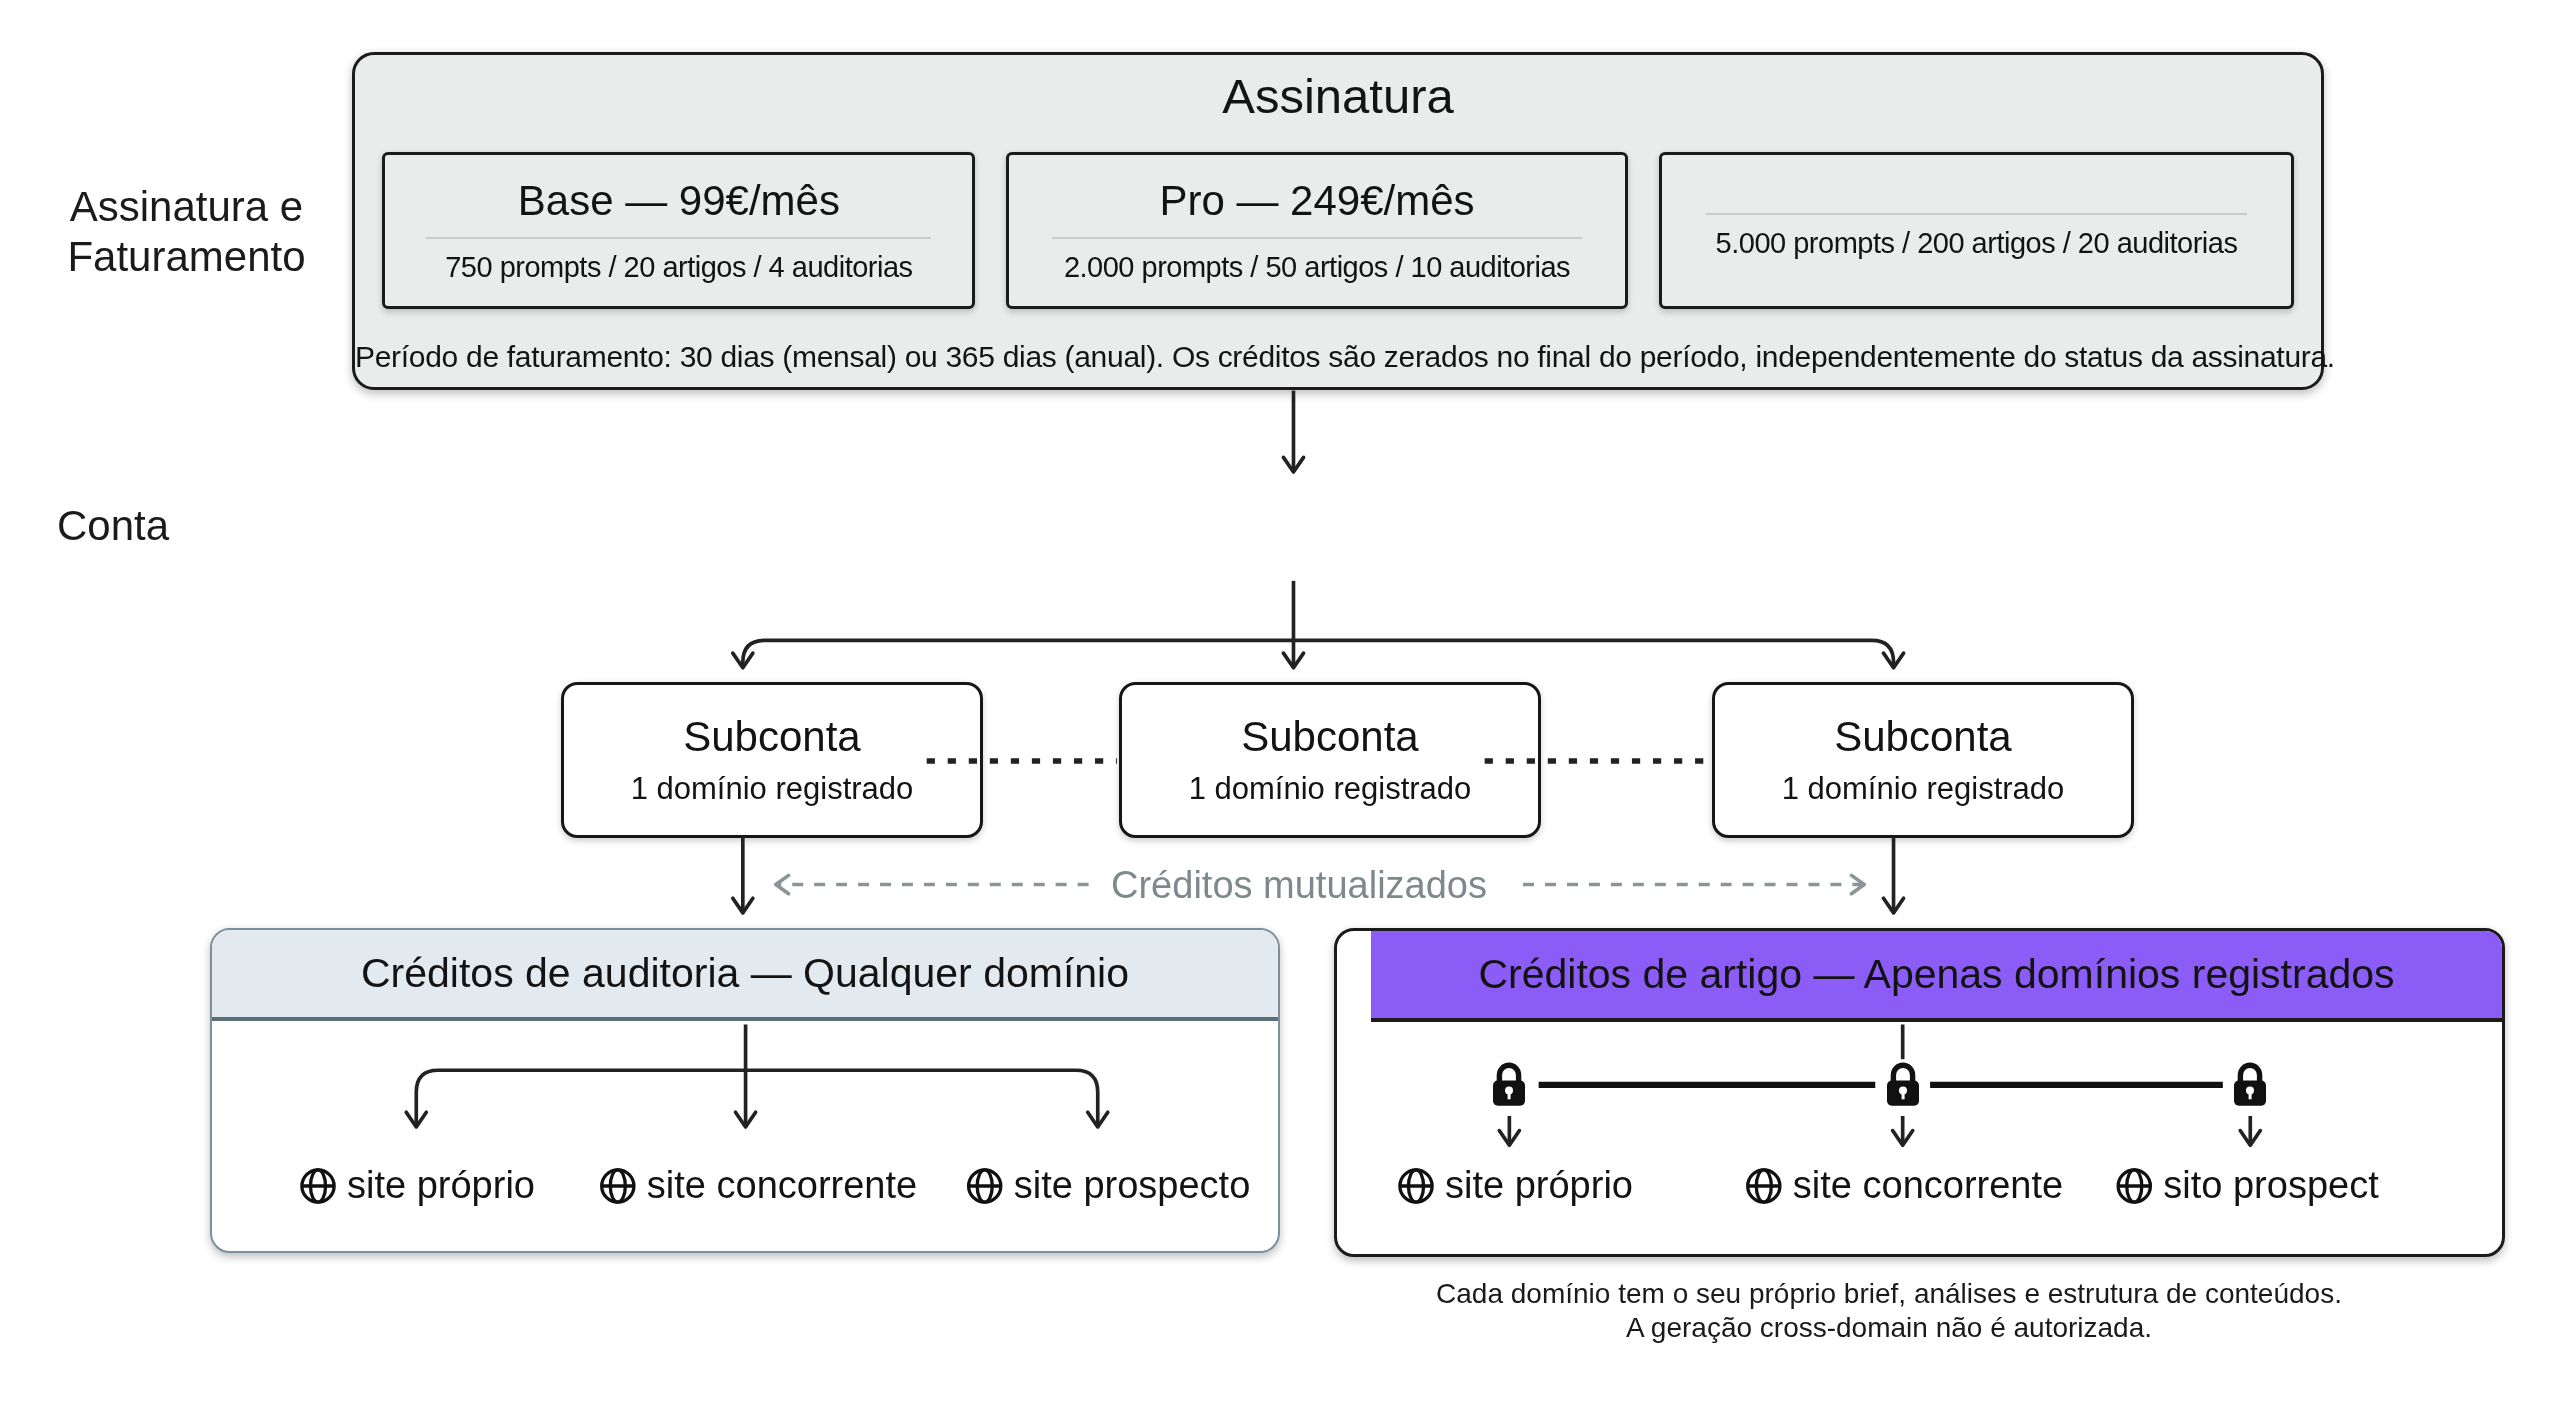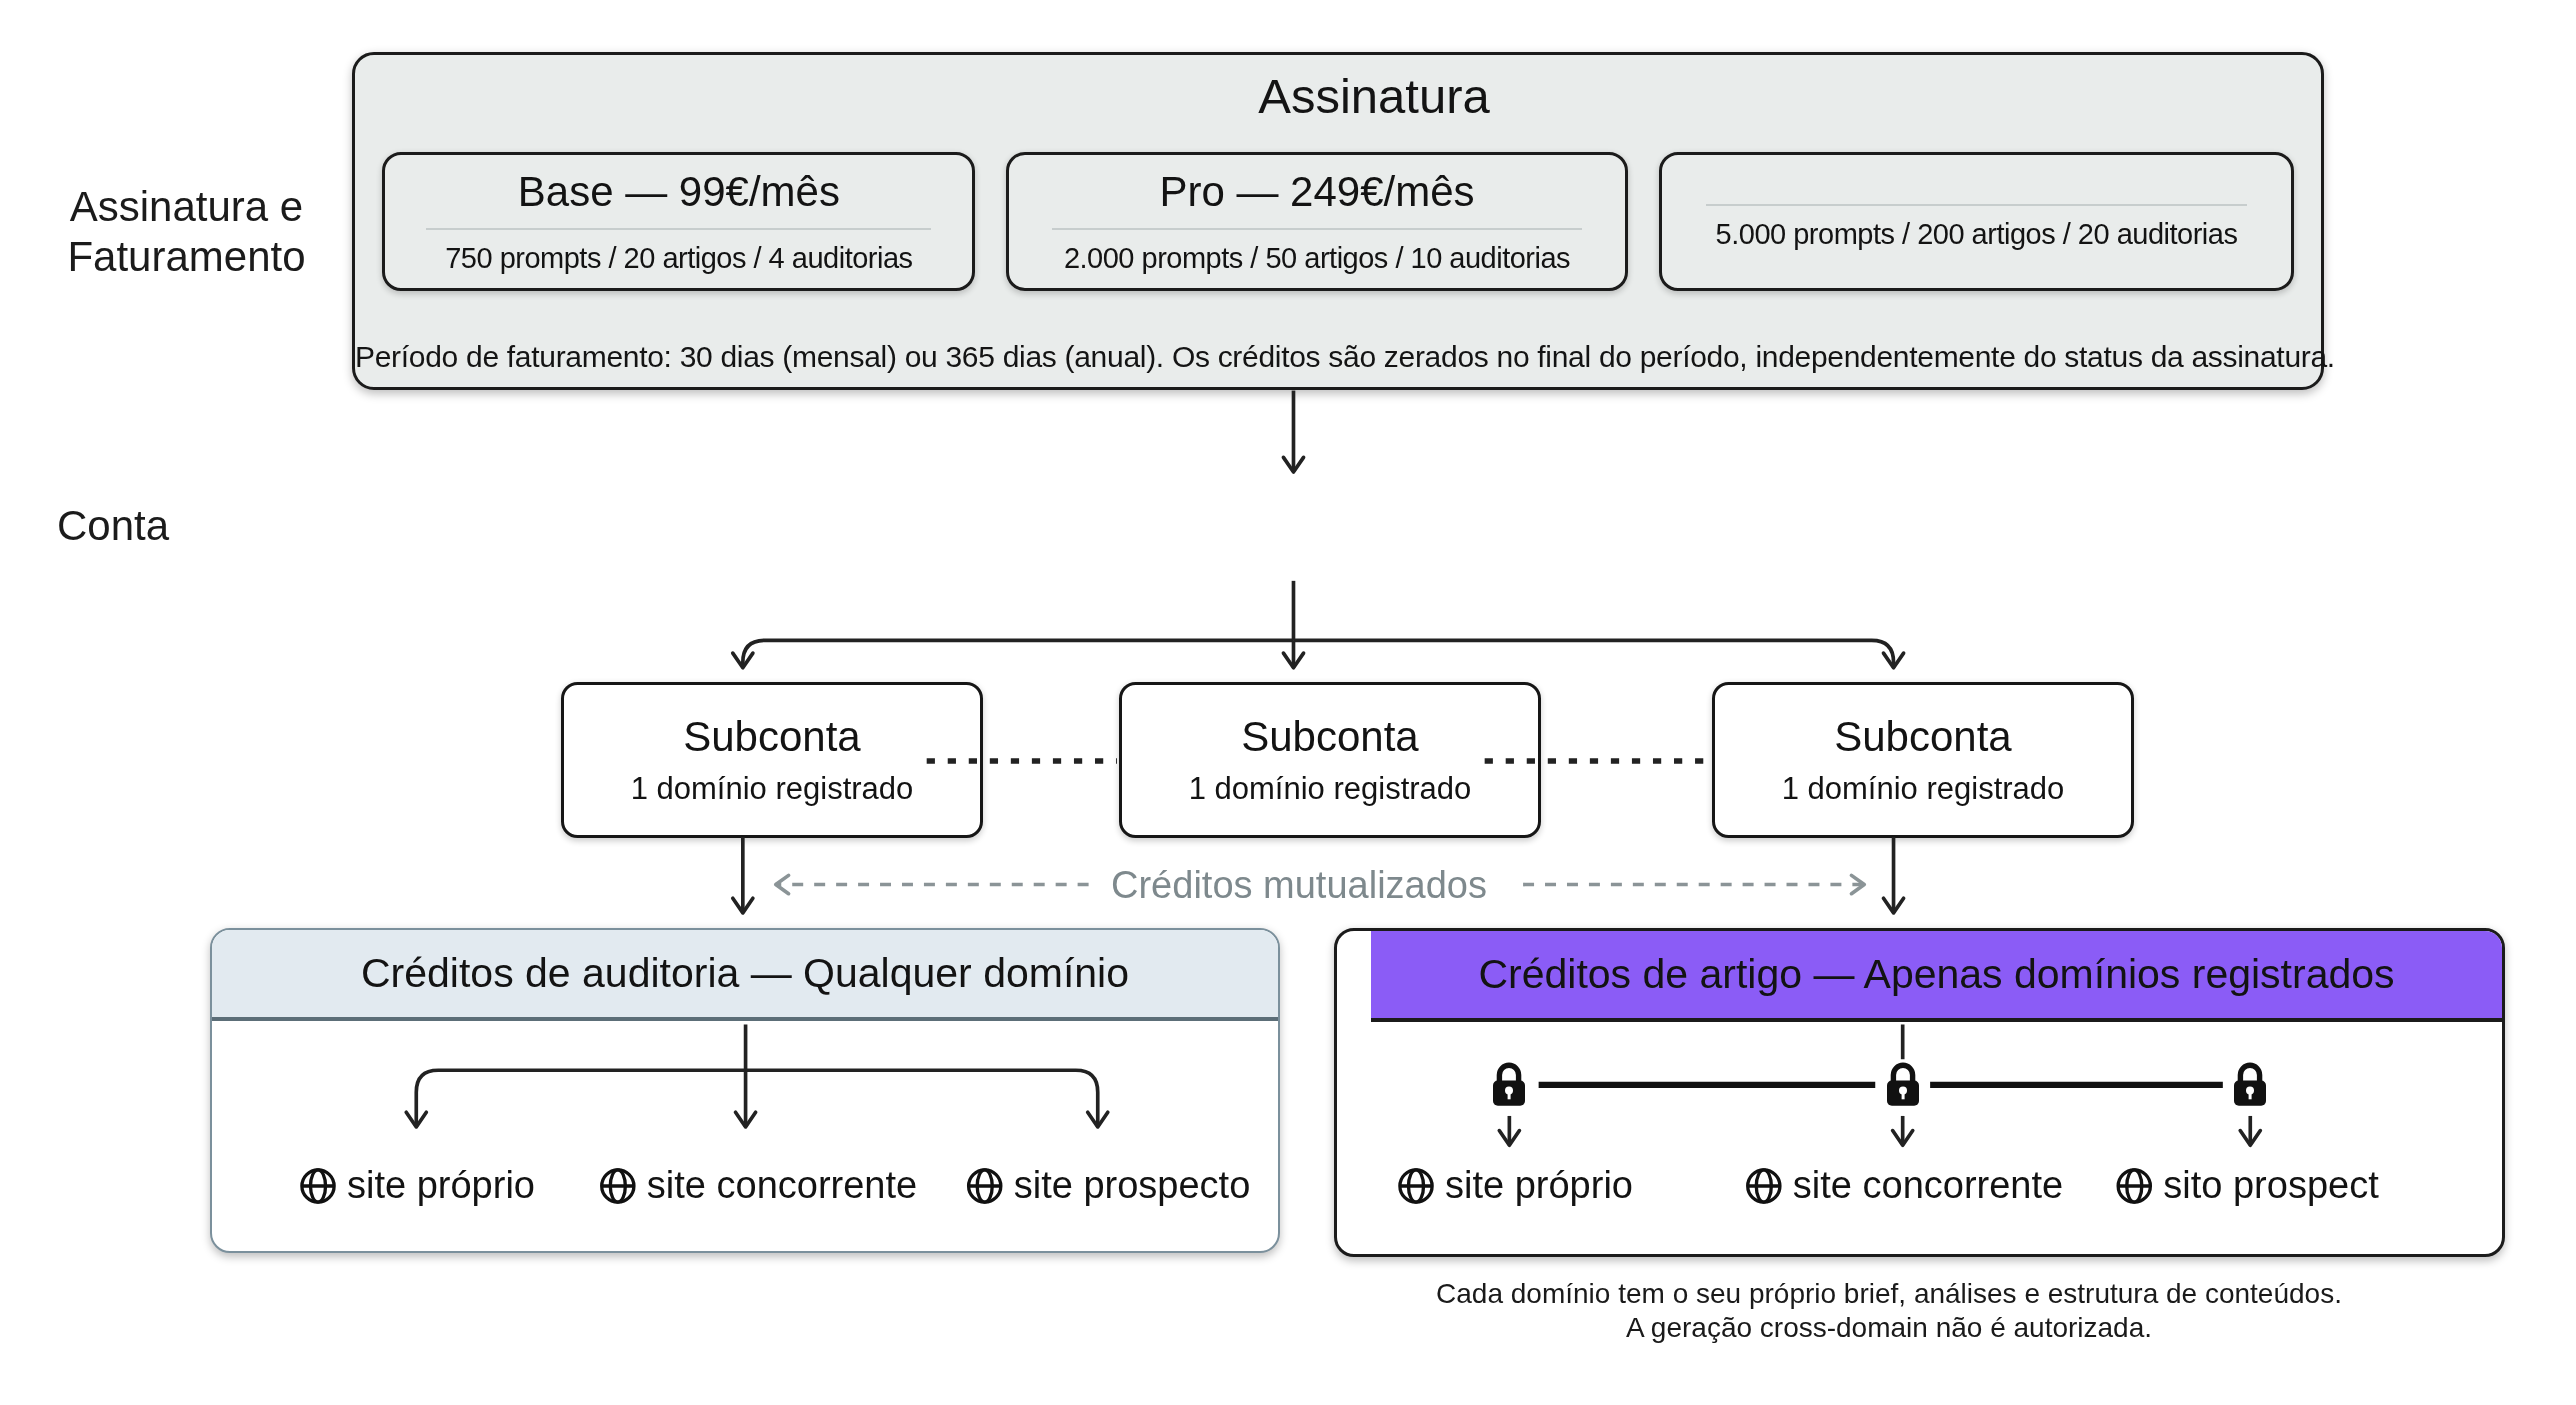--- a/index.html
+++ b/index.html
@@ -11,23 +11,23 @@
   .side-label{position:absolute;font-size:42px;line-height:1.18;color:#1b1b1b;}
   #lbl-billing{left:33px;top:182px;width:307px;text-align:center;}
   #lbl-conta{left:57px;top:501px;}
 
   
   #subscription-box{
     position:absolute;left:352px;top:52px;width:1972px;height:338px;
     background:#e9eceb;border:3.7px solid #1b1b1b;border-radius:22px;
     box-shadow:0 3.7px 9.1px rgba(0,0,0,.25);box-sizing:border-box;z-index:1;
   }
-  .big-title{position:absolute;top:12.8px;left:0;width:100%;text-align:center;font-size:49px;color:#141414;padding-left:36px;}
+  .big-title{position:absolute;top:12.8px;left:0;width:100%;text-align:center;font-size:49px;color:#141414;}
   .plan{
-    position:absolute;top:97px;height:139px;background:#e9eceb;border:3.7px solid #1b1b1b;border-radius:19px;
+    position:absolute;top:97px;height:157px;background:#e9eceb;border:3.7px solid #1b1b1b;border-radius:6px;
     box-sizing:border-box;display:flex;flex-direction:column;align-items:center;justify-content:center;
     box-shadow:0 2.7px 6.4px rgba(0,0,0,.2);
   }
   #plan-base{left:27.4px;width:593px;}
   #plan-pro{left:651px;width:622px;}
   #plan-business{left:1304px;width:635px;}
   .plan-name{font-size:42px;color:#131313;white-space:nowrap;}
   .plan-divider{width:86%;height:1.8px;background:#c7cdcd;margin:12px 0 12.8px 0;}
   .plan-credits{font-size:29px;letter-spacing:-0.5px;color:#131313;white-space:nowrap;}
   .billing-note{position:absolute;bottom:12.8px;left:0;width:100%;text-align:center;font-size:30px;letter-spacing:-0.3px;color:#141414;white-space:nowrap;}

